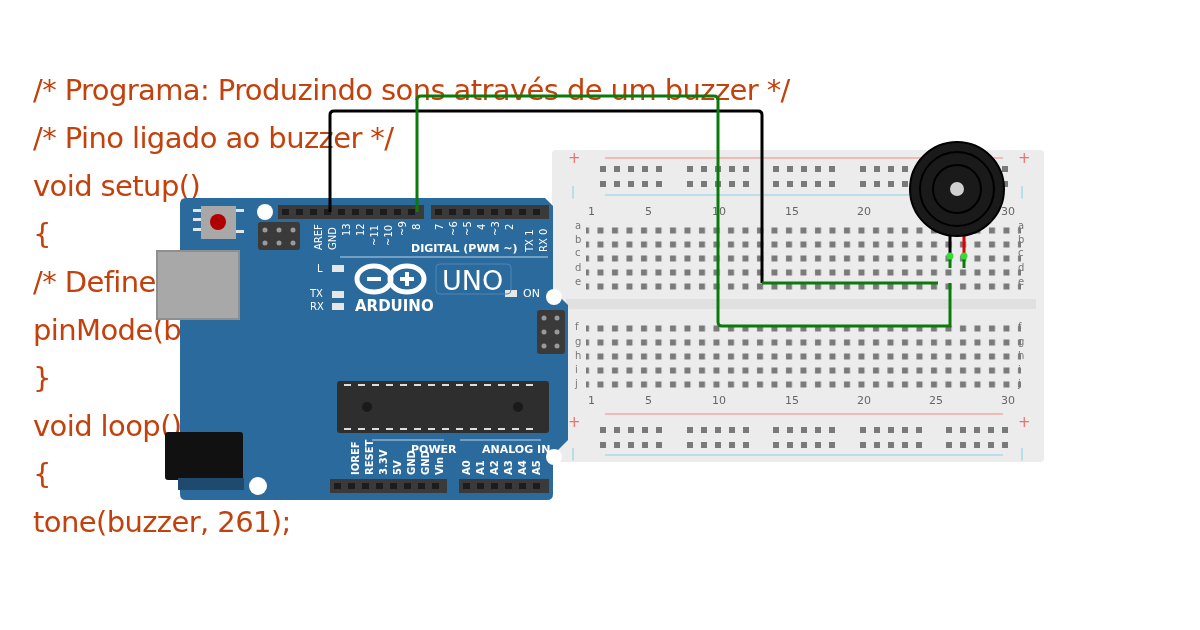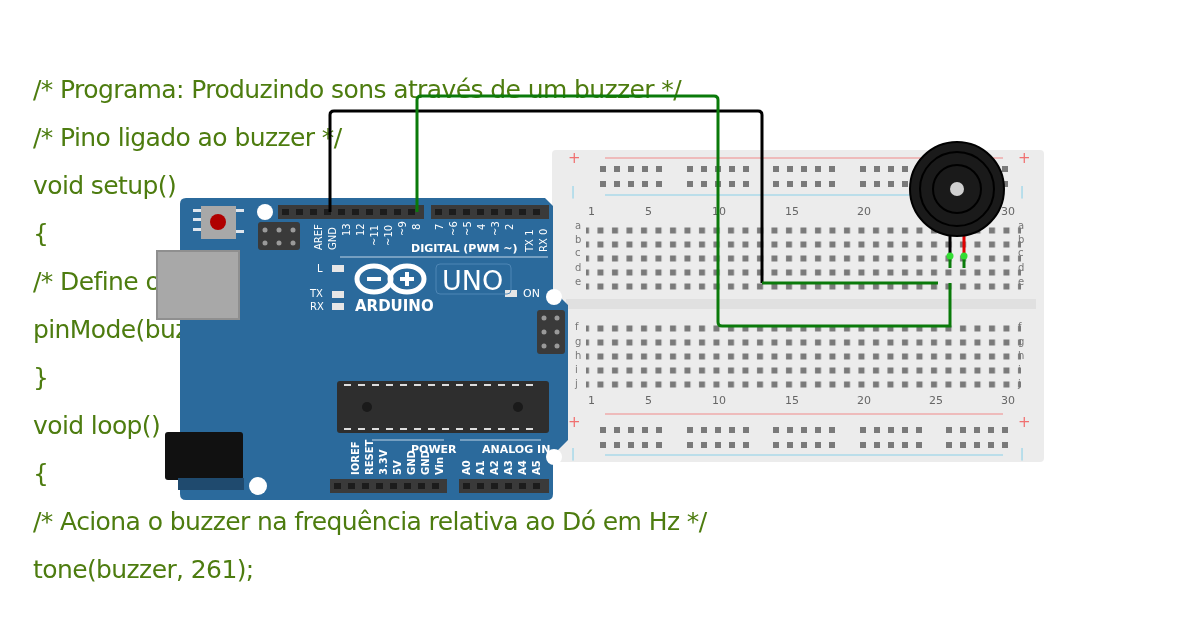--- a/index.html
+++ b/index.html
@@ -1,35 +1,34 @@
 <!DOCTYPE html>
 <html><head>
 <meta charset="utf-8">
 <style>
   html,body{margin:0;padding:0;}
   body{width:1200px;height:630px;background:#ffffff;position:relative;overflow:hidden;font-family:"DejaVu Sans",sans-serif;}
   .code{position:absolute;left:33px;top:66px;margin:0;padding:0;}
-  .code-line{font-family:"DejaVu Sans",sans-serif;font-size:25px;line-height:48px;height:48px;color:#4d7c0f;white-space:pre;letter-spacing:-0.6px;}
+  .code-line{font-family:"DejaVu Sans",sans-serif;font-size:29px;line-height:48px;height:48px;color:#c2410c;white-space:pre;letter-spacing:-0.6px;}
   svg{position:absolute;left:0;top:0;}
   .lbl{font-family:"DejaVu Sans",sans-serif;}
 </style>
 </head>
 <body>
 
 <div class="code">
   <div class="code-line">/* Programa: Produzindo sons através de um buzzer */</div>
   <div class="code-line">/* Pino ligado ao buzzer */</div>
   <div class="code-line">void setup()</div>
   <div class="code-line">{</div>
   <div class="code-line">/* Define o pino do buzzer como saída */</div>
   <div class="code-line">pinMode(buzzer, OUTPUT);</div>
   <div class="code-line">}</div>
   <div class="code-line">void loop()</div>
   <div class="code-line">{</div>
-  <div class="code-line">/* Aciona o buzzer na frequência relativa ao Dó em Hz */</div>
   <div class="code-line">tone(buzzer, 261);</div>
 </div>
 
 <svg width="1200" height="630" viewBox="0 0 1200 630">
   <defs>
     <pattern id="holes" x="0" y="0" width="14.5" height="14" patternUnits="userSpaceOnUse">
       <rect x="3" y="3.5" width="6" height="6" fill="#7a7a7a"></rect>
     </pattern>
   </defs>
 

